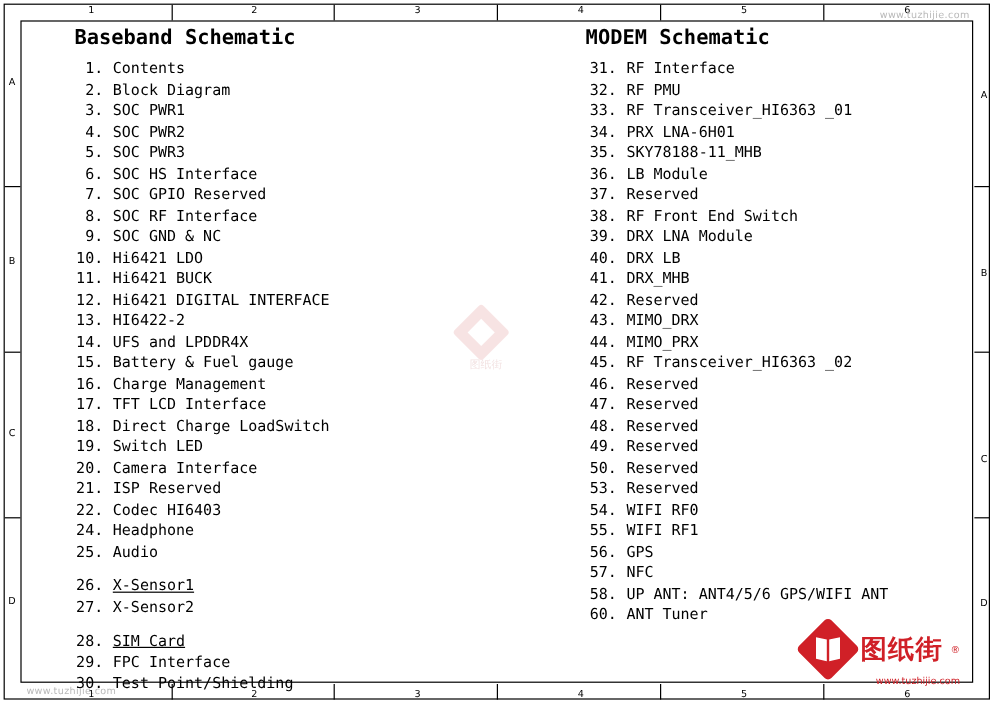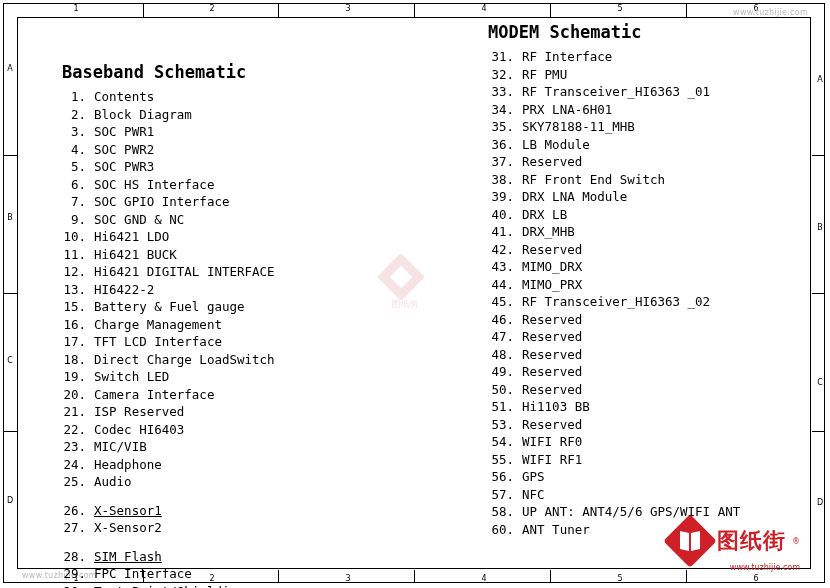--- a/index.html
+++ b/index.html
@@ -113,21 +113,21 @@
     left: 480px; top: 22px;
     width: 340px;
   }
   .col-title {
     font-family: "DejaVu Sans Mono", monospace;
     font-size: 17px;
     font-weight: bold;
     margin: 0 0 6px 0;
     white-space: nowrap;
   }
-  .col-title.left-title { margin-left: 10px; margin-top: 40px; }
+  .col-title.left-title { margin-left: 10px; }
   .col-title.right-title { margin-left: 8px; }
 
   ol.toc {
     list-style: none;
     margin: 0;
     padding: 0;
   }
   ol.toc li {
     display: block;
     font-family: "DejaVu Sans Mono", monospace;
@@ -265,40 +265,41 @@
 
   <div class="col-left">
     <div class="col-title left-title">Baseband Schematic</div>
     <ol class="toc">
       <li><span class="num">1.</span><span>Contents</span></li>
       <li><span class="num">2.</span><span>Block Diagram</span></li>
       <li><span class="num">3.</span><span>SOC PWR1</span></li>
       <li><span class="num">4.</span><span>SOC PWR2</span></li>
       <li><span class="num">5.</span><span>SOC PWR3</span></li>
       <li><span class="num">6.</span><span>SOC HS Interface</span></li>
-      <li><span class="num">7.</span><span>SOC GPIO Interface</span></li>
+      <li><span class="num">7.</span><span>SOC GPIO Reserved</span></li>
+      <li><span class="num">8.</span><span>SOC RF Interface</span></li>
       <li><span class="num">9.</span><span>SOC GND &amp; NC</span></li>
       <li><span class="num">10.</span><span>Hi6421 LDO</span></li>
       <li><span class="num">11.</span><span>Hi6421 BUCK</span></li>
       <li><span class="num">12.</span><span>Hi6421 DIGITAL INTERFACE</span></li>
       <li><span class="num">13.</span><span>HI6422-2</span></li>
+      <li><span class="num">14.</span><span>UFS and LPDDR4X</span></li>
       <li><span class="num">15.</span><span>Battery &amp; Fuel gauge</span></li>
       <li><span class="num">16.</span><span>Charge Management</span></li>
       <li><span class="num">17.</span><span>TFT LCD Interface</span></li>
       <li><span class="num">18.</span><span>Direct Charge LoadSwitch</span></li>
       <li><span class="num">19.</span><span>Switch LED</span></li>
       <li><span class="num">20.</span><span>Camera Interface</span></li>
       <li><span class="num">21.</span><span>ISP Reserved</span></li>
       <li><span class="num">22.</span><span>Codec HI6403</span></li>
-      <li><span class="num">23.</span><span>MIC/VIB</span></li>
       <li><span class="num">24.</span><span>Headphone</span></li>
       <li><span class="num">25.</span><span>Audio</span></li>
       <li class="gap-before"><span class="num">26.</span><span>X-Sensor1</span></li>
       <li><span class="num">27.</span><span>X-Sensor2</span></li>
-      <li class="gap-before"><span class="num">28.</span><span>SIM Flash</span></li>
+      <li class="gap-before"><span class="num">28.</span><span>SIM Card</span></li>
       <li><span class="num">29.</span><span>FPC Interface</span></li>
       <li><span class="num">30.</span><span>Test Point/Shielding</span></li>
     </ol>
   </div>
 
   <div class="col-right">
     <div class="col-title right-title">MODEM Schematic</div>
     <ol class="toc">
       <li><span class="num">31.</span><span>RF Interface</span></li>
       <li><span class="num">32.</span><span>RF PMU</span></li>
@@ -313,21 +314,20 @@
       <li><span class="num">41.</span><span>DRX_MHB</span></li>
       <li><span class="num">42.</span><span>Reserved</span></li>
       <li><span class="num">43.</span><span>MIMO_DRX</span></li>
       <li><span class="num">44.</span><span>MIMO_PRX</span></li>
       <li><span class="num">45.</span><span>RF Transceiver_HI6363 _02</span></li>
       <li><span class="num">46.</span><span>Reserved</span></li>
       <li><span class="num">47.</span><span>Reserved</span></li>
       <li><span class="num">48.</span><span>Reserved</span></li>
       <li><span class="num">49.</span><span>Reserved</span></li>
       <li><span class="num">50.</span><span>Reserved</span></li>
-      <li><span class="num">51.</span><span>Hi1103 BB</span></li>
       <li><span class="num">53.</span><span>Reserved</span></li>
       <li><span class="num">54.</span><span>WIFI RF0</span></li>
       <li><span class="num">55.</span><span>WIFI RF1</span></li>
       <li><span class="num">56.</span><span>GPS</span></li>
       <li><span class="num">57.</span><span>NFC</span></li>
       <li><span class="num">58.</span><span>UP ANT: ANT4/5/6 GPS/WIFI ANT</span></li>
       <li><span class="num">60.</span><span>ANT Tuner</span></li>
     </ol>
   </div>
 

